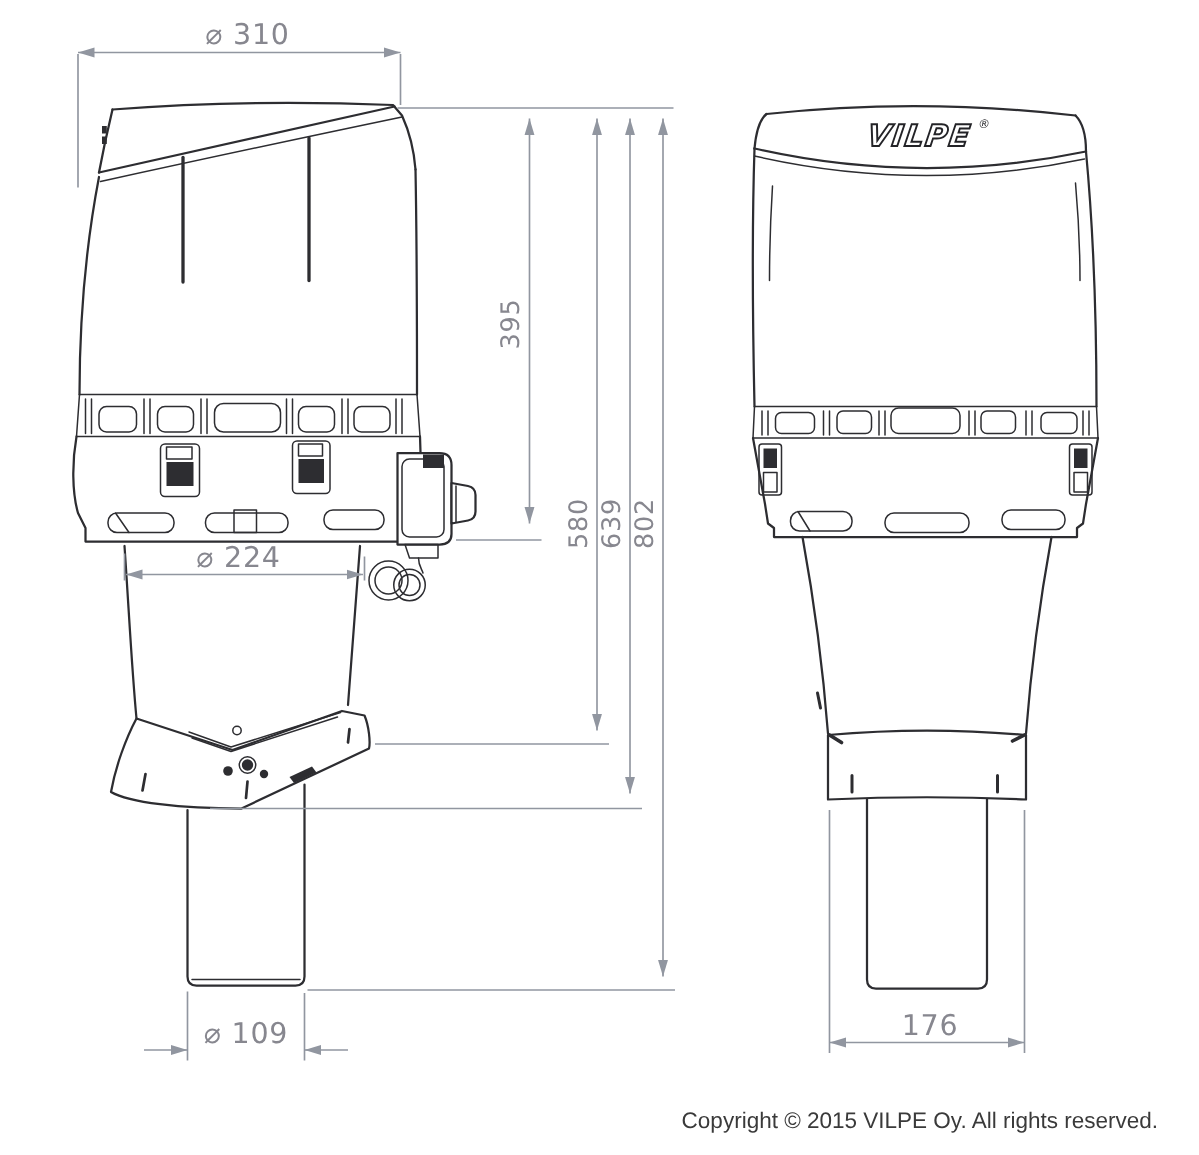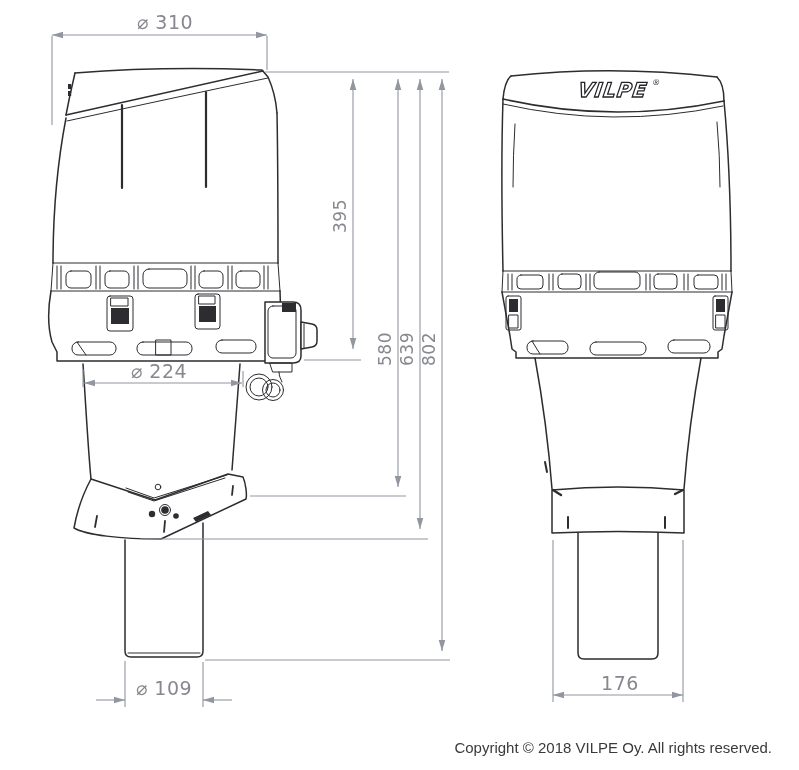--- a/index.html
+++ b/index.html
@@ -235,14 +235,14 @@
     </g>
 
     <g>
       <path class="dim" d="M553,540 V702 M683,540 V702"></path>
       <path class="dim" d="M553,695 H683" marker-start="url(#ah)" marker-end="url(#ah)"></path>
       <text class="dimtext big" x="620" y="690" text-anchor="middle">176</text>
     </g>
   </g>
 </svg>
 
-<div class="copyright">Copyright © 2018 VILPE Oy. All rights reserved.</div>
+<div class="copyright">Copyright © 2015 VILPE Oy. All rights reserved.</div>
 </div>
 
 </body></html>

